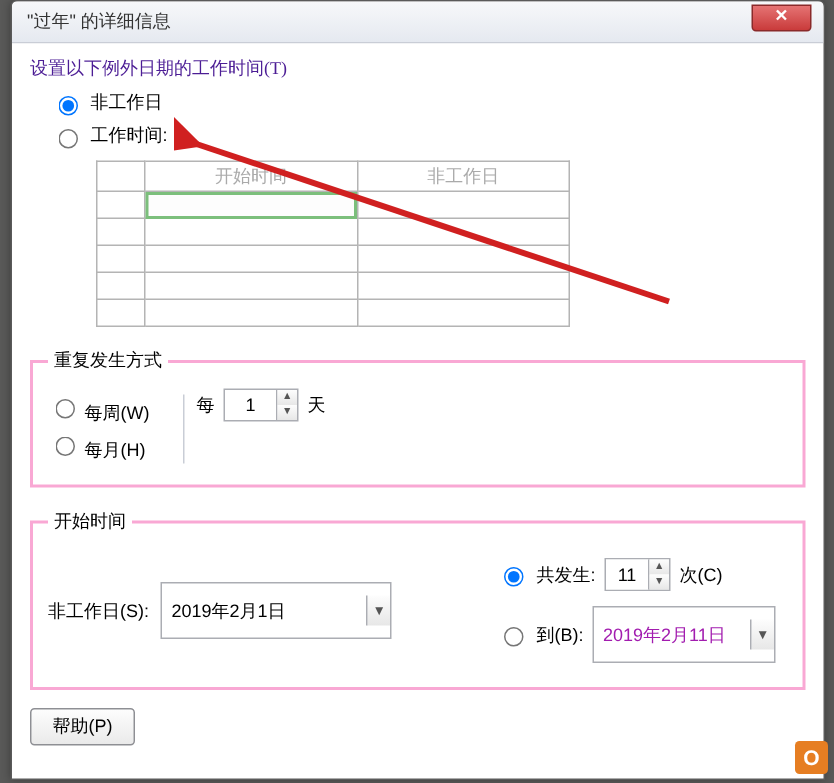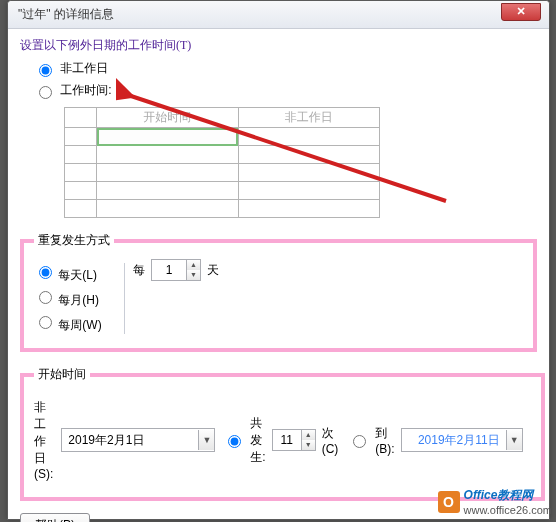--- a/index.html
+++ b/index.html
@@ -12,36 +12,36 @@
   .radios { margin: 4px 0 8px 14px; }
   .radios label { display: block; margin: 5px 0; color: #000; }
   .radios input { vertical-align: middle; margin-right: 5px; }
   .table-wrap { margin-left: 44px; margin-top: 0; width: 316px; }
   table.time { border-collapse: collapse; width: 100%; color: #aaa; }
   table.time th, table.time td { border: 1px solid #b4b4b4; height: 18px; font-weight: normal; text-align: center; }
   table.time th { background: #fff; }
   table.time .rowhdr { width: 32px; background: #fff; }
   .sel { background: #fdfdfd; outline: 2px solid #7cbf7c; outline-offset: -2px; }
   .arrow-wrap { position: absolute; left: 108px; top: 60px; width: 350px; height: 160px; pointer-events: none; }
-  fieldset { border: 4px solid #f9a8d4; margin: 14px 0 0 0; padding: 10px 18px 10px 10px; }
+  fieldset { border: 2px solid #f9a8d4; margin: 14px 0 0 0; padding: 10px 18px 10px 10px; }
   legend { color: #000; padding: 0 4px; }
   .recur-row { display: flex; align-items: flex-start; }
   .recur-col { width: 82px; }
   .recur-col label { display: block; margin: 4px 0; }
   .sep { width: 1px; background: #c9cdd6; align-self: stretch; margin: 4px 8px; }
   .every { display: flex; align-items: center; gap: 6px; }
   .spinner { display: inline-flex; align-items: stretch; border: 1px solid #abadb3; height: 22px; }
   .spinner input { border: none; width: 34px; text-align: center; outline: none; }
   .spinbtns { display: flex; flex-direction: column; width: 14px; border-left: 1px solid #abadb3; }
   .spinbtns div { flex: 1; font-size: 7px; text-align: center; line-height: 9px; color: #555; background: linear-gradient(#fdfdfd,#e7e7e7); }
   .range-row { display: flex; align-items: center; gap: 8px; margin: 6px 0; }
-  .combo { display: inline-flex; align-items: center; border: 1px solid #abadb3; height: 24px; background: #fff; }
+  .combo { display: inline-flex; align-items: center; border: 1px solid #abadb3; height: 38px; background: #fff; }
   .combo input { border: none; outline: none; padding: 0 6px; width: 136px; background: transparent; }
   .combo .dd { width: 16px; text-align: center; border-left: 1px solid #abadb3; line-height: 20px; color: #555; background: linear-gradient(#fdfdfd,#e7e7e7); font-size: 9px; }
-  .range-right { margin-left: auto; display: flex; flex-direction: row; gap: 10px; }
+  .range-right { margin-left: auto; display: flex; flex-direction: column; gap: 10px; }
   .range-right .line { display: flex; align-items: center; gap: 6px; }
   .btn { display: inline-block; border: 1px solid #8e8f94; background: linear-gradient(#fdfdfd,#eaeaea); padding: 3px 14px; border-radius: 3px; }
   .footer { margin-top: 12px; }
   .watermark { position: absolute; right: 4px; bottom: 6px; font-size: 17px; font-style: italic; color: #0a6fc2; font-weight: bold; display: flex; align-items: center; gap: 4px; }
   .watermark .url { display: block; font-size: 11px; font-style: normal; font-weight: normal; color: #555; }
   .wm-ico { width: 22px; height: 22px; background: #e67e22; border-radius: 3px; color: #fff; text-align: center; line-height: 22px; font-style: normal; font-size: 14px; }
 </style>
 </head>
 <body>
 
@@ -108,23 +108,22 @@
           <path d="M10,0 L0,5 L10,10 Z" fill="#d02020"></path>
         </marker>
       </defs>
       <line x1="330" y1="140" x2="12" y2="34" stroke="#d02020" stroke-width="4" marker-end="url(#ah)"></line>
     </svg>
 
     <fieldset>
       <legend>重复发生方式</legend>
       <div class="recur-row">
         <div class="recur-col">
-          <label><input type="radio" name="rp" checked="" style=""> <span>每天(L)</span></label>
+          <label><input type="radio" name="rp" style=""> <span>每周(W)</span></label>
           <label><input type="radio" name="rp" style=""> <span>每月(H)</span></label>
-          <label><input type="radio" name="rp" style=""> <span>每周(W)</span></label>
         </div>
         <div class="sep"></div>
         <div class="every">
           <span>每</span>
           <span class="spinner">
             <input value="1" style="">
             <span class="spinbtns">
                 <div>▲</div>
                 <div>▼</div>
               </span>
@@ -152,33 +151,29 @@
                   <div>▲</div>
                   <div>▼</div>
                 </span>
             </span>
             <span>次(C)</span>
           </div>
           <div class="line">
             <input type="radio" name="rr" style="">
             <span>到(B):</span>
             <span class="combo">
-              <input style="width: 104px; color: #3b82f6; text-align: right;" value="2019年2月11日">
+              <input style="width: 104px; color: #a21caf;" value="2019年2月11日">
               <span class="dd">▼</span>
             </span>
           </div>
         </div>
       </div>
     </fieldset>
 
     <div class="footer">
       <span class="btn">帮助(P)</span>
     </div>
   </div>
 </div>
 
 <div class="watermark">
   <span class="wm-ico">O</span>
-  <span>
-    <span>Office教程网</span>
-    <span class="url">www.office26.com</span>
-  </span>
 </div>
 
 </body></html>

